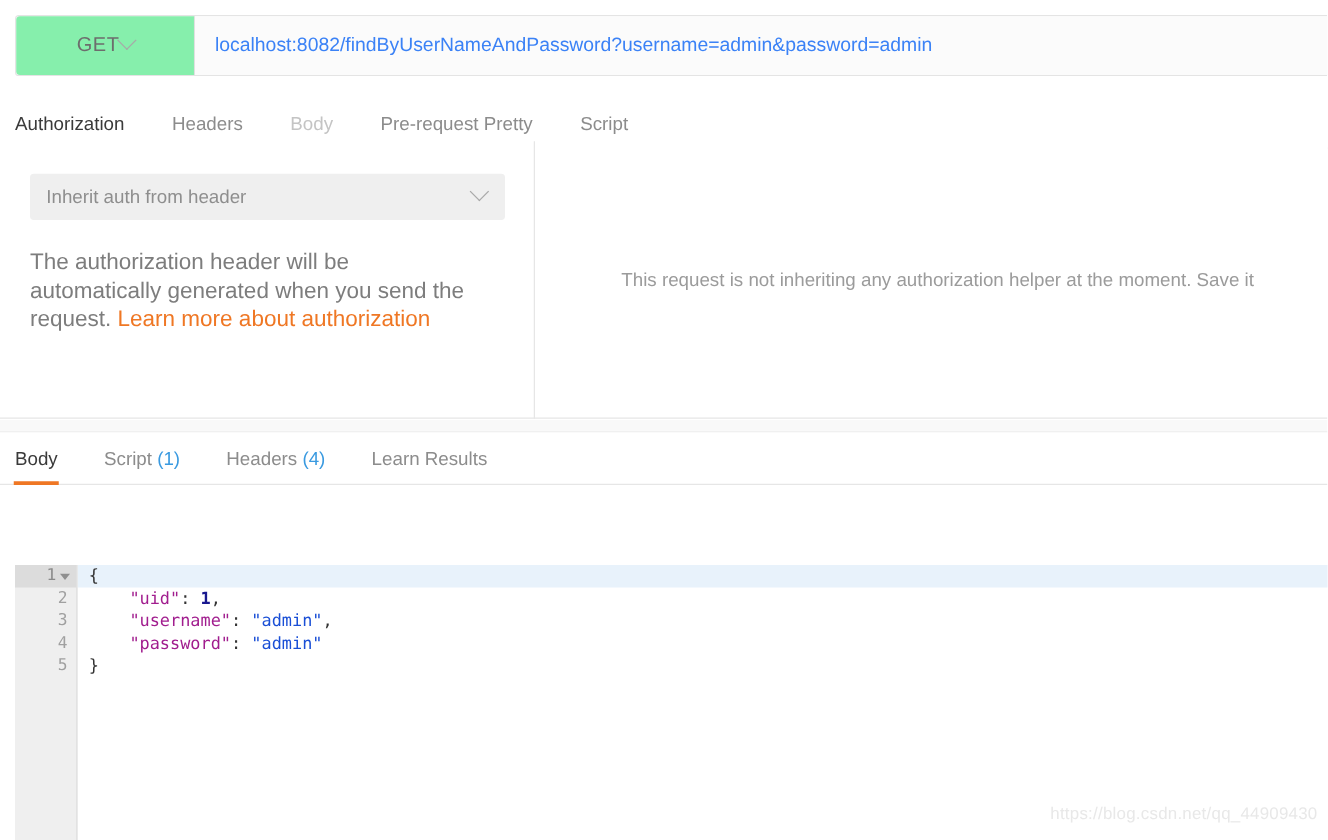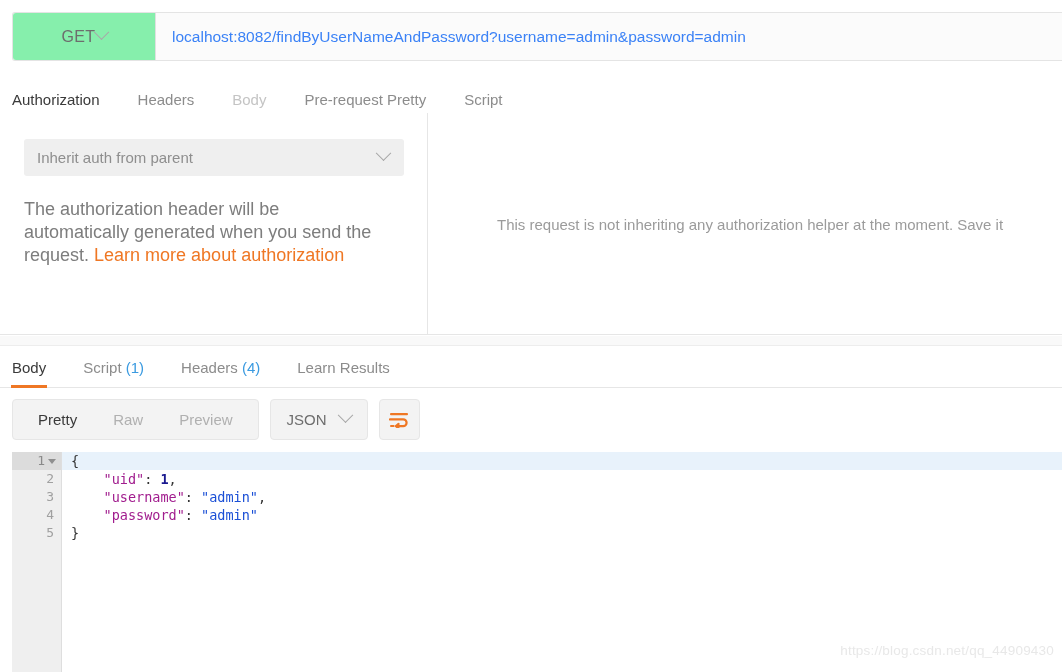--- a/index.html
+++ b/index.html
@@ -366,21 +366,21 @@
     <div class="req-tab dim">Body</div>
     <div class="req-tab">Pre-request Pretty</div>
     <div class="req-tab">Script</div>
   </div>
 
   <div class="auth-panel">
 
     <div class="auth-left">
 
       <div class="type-select">
-        <span class="sel-text">Inherit auth from parent</span>
+        <span class="sel-text">Inherit auth from header</span>
         <span class="chev"></span>
       </div>
 
       <div class="auth-help">
         <span>The authorization header will be automatically generated when you send the request. </span><span class="lnk">Learn more about authorization</span>
       </div>
     </div>
 
     <div class="auth-right">
       <div class="msg">This request is not inheriting any authorization helper at the moment. Save it</div>
@@ -399,41 +399,20 @@
     </div>
     <div class="res-tab">
       <span>Headers</span>
       <span class="cnt">(4)</span>
     </div>
     <div class="res-tab">
       <span>Learn Results</span>
     </div>
   </div>
 
-  <div class="fmt-bar">
-    <div class="seg">
-      <span class="seg-btn active">Pretty</span>
-      <span class="seg-btn">Raw</span>
-      <span class="seg-btn">Preview</span>
-    </div>
-
-    <div class="fmt-select">
-      <span class="fs-text">JSON</span>
-      <span class="chev"></span>
-    </div>
-
-    <div class="wrap-btn">
-      <svg width="20" height="16" viewBox="0 0 20 16">
-        <rect x="1" y="1" width="18" height="2.2" rx="1" fill="#ef7724"></rect>
-        <path d="M1 7.4 H14.2 a3.4 3.4 0 0 1 0 6.8 H7.6" stroke="#ef7724" stroke-width="2.2" fill="none" stroke-linecap="round"></path>
-        <path d="M9.6 11.9 L6.9 14.2 L9.6 16.2" stroke="#ef7724" stroke-width="2.2" fill="none" stroke-linecap="round" stroke-linejoin="round"></path>
-        <rect x="1" y="12.9" width="4.6" height="2.2" rx="1" fill="#ef7724"></rect>
-      </svg>
-    </div>
-  </div>
 
   <div class="editor">
     <div class="hl-row"></div>
 
     <div class="gutter">
       <div class="gl first">
         <span>1</span>
         <span class="fold"></span>
       </div>
       <div class="gl">2</div>

